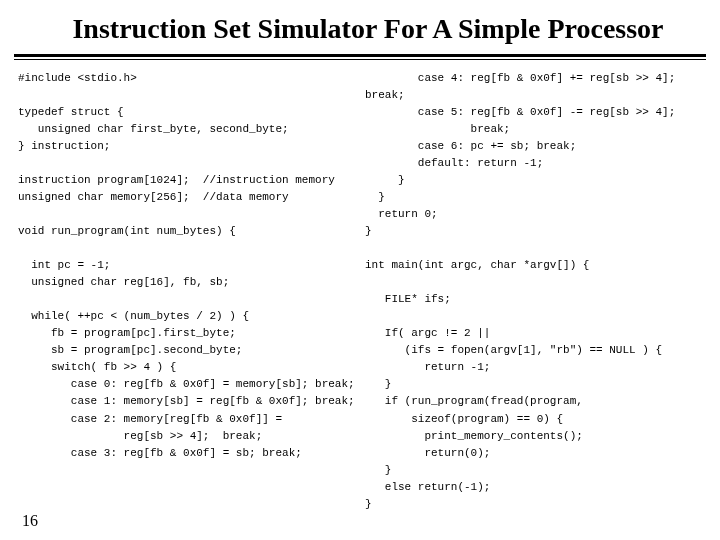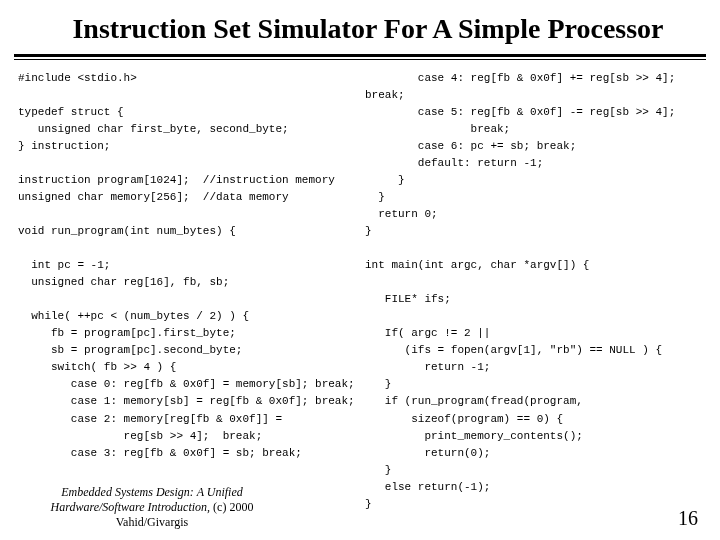--- a/index.html
+++ b/index.html
@@ -52,21 +52,21 @@
   }
   .footer-left {
     font-style: italic;
     font-size: 12px;
     text-align: center;
     line-height: 1.25;
     max-width: 260px;
   }
   .footer-left .nonitalic { font-style: normal; }
   .page-num {
-    font-size: 20px;
+    font-size: 16px;
   }
 </style>
 </head>
 <body>
 
 <h1 class="title">Instruction Set Simulator For A Simple Processor</h1>
 <hr class="hr-thick">
 <hr class="hr-thin">
 
 <div class="code-area">
@@ -115,17 +115,14 @@
    if (run_program(fread(program,
        sizeof(program) == 0) {
          print_memory_contents();
          return(0);
    }
    else return(-1);
 }</div>
 </div>
 
 <div class="footer">
-  <div class="footer-left">
-    <span>Embedded Systems Design: A Unified Hardware/Software Introduction,</span><span class="nonitalic"> (c) 2000 Vahid/Givargis</span>
-  </div>
   <div class="page-num">16</div>
 </div>
 
 </body></html>

